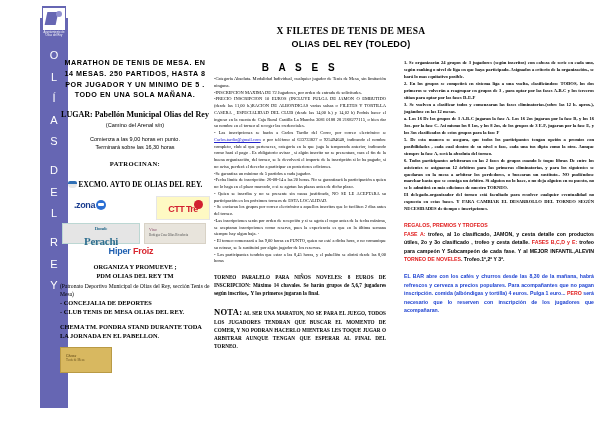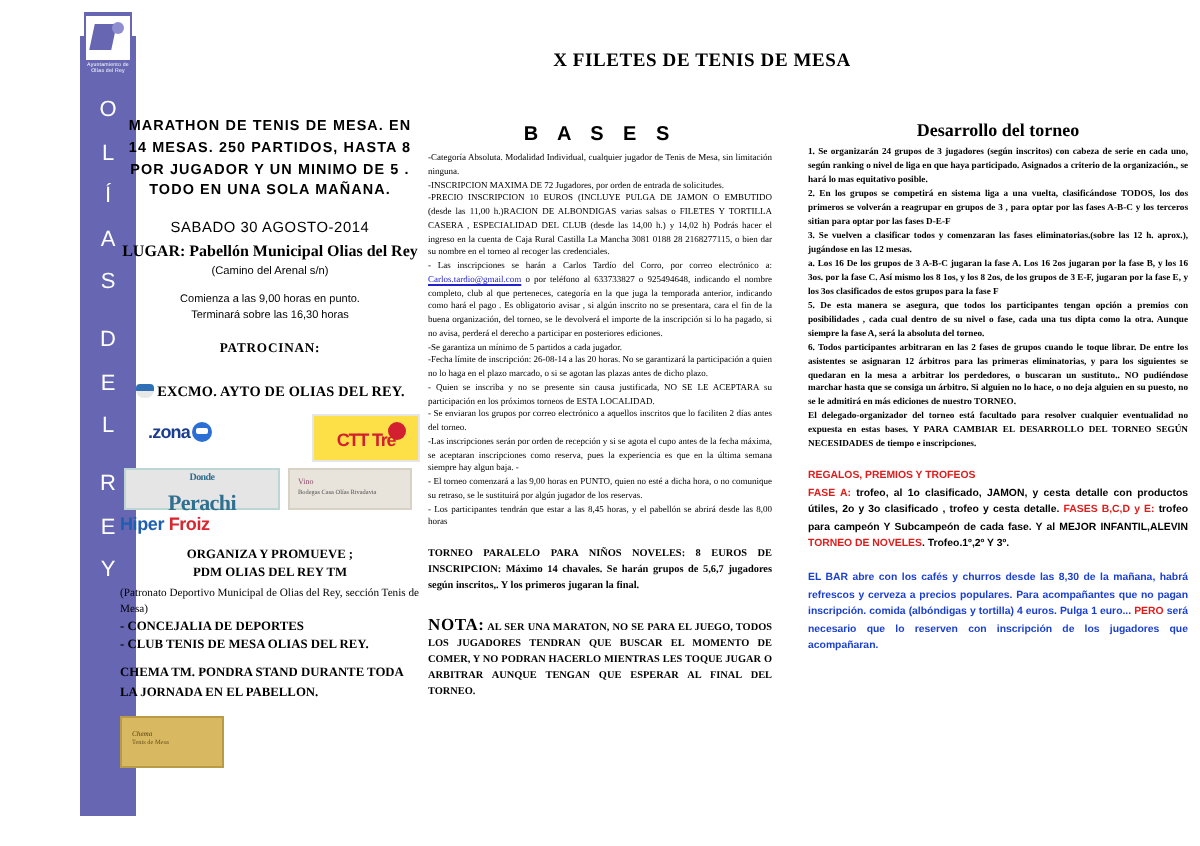--- a/index.html
+++ b/index.html
@@ -81,21 +81,21 @@
   }
   .lg-zona .dot{
     display:inline-block;width:10px;height:10px;border-radius:50%;
     background:#2b6fd4;vertical-align:-2px;margin-left:1px;position:relative;
   }
   .lg-zona .dot:after{
     content:"";position:absolute;left:2px;top:3px;width:6px;height:3px;
     background:#fff;border-radius:1px;
   }
   .lg-ctt{
-    position:absolute;left:96px;top:0px;width:54px;height:24px;background:#fde047;
+    position:absolute;left:96px;top:0px;width:54px;height:24px;background:#fef9c3;
     border:1px solid #e6e6e6;box-sizing:border-box;text-align:center;
   }
   .lg-ctt .t{
     font-family:"Liberation Sans", sans-serif;font-weight:bold;font-size:9px;
     color:#d22030;letter-spacing:-.6px;line-height:24px;
   }
   .lg-ctt .ball{
     position:absolute;right:6px;top:3px;width:9px;height:9px;border-radius:50%;
     background:#d22030;
   }
@@ -107,21 +107,21 @@
     color:#2f6f8f;letter-spacing:-.3px;line-height:21px;text-align:center;
   }
   .lg-pera .sm{font-size:5px;display:block;line-height:5px;margin-top:2px;}
   .lg-gen{
     position:absolute;left:84px;top:0;width:62px;height:21px;
     background:#e8e4dc;border:1px solid #d8d2c6;box-sizing:border-box;
   }
   .lg-gen .a{font-size:4px;color:#8a4b6b;padding:3px 0 0 4px;}
   .lg-gen .b{font-size:3.2px;color:#555;padding:1px 4px;line-height:1.4;}
   .lg-froiz{
-    text-align:left;margin-top:1px;font-family:"Liberation Sans", sans-serif;
+    text-align:center;margin-top:1px;font-family:"Liberation Sans", sans-serif;
     font-weight:bold;font-size:9px;letter-spacing:-.2px;padding-right:8px;
   }
   .lg-froiz .b1{color:#1f5fb0;}
   .lg-froiz .b2{color:#d8262f;}
 
   .org{margin-top:7px;text-align:center;font-weight:bold;font-size:6.4px;line-height:1.4;}
   .orgsub{font-size:5.6px;line-height:1.45;text-align:left;margin-top:1px;}
   .orgli{font-weight:bold;font-size:6.4px;line-height:1.45;text-align:left;}
   .chema{margin-top:5px;font-weight:bold;font-size:6.4px;line-height:1.45;text-align:left;}
   .goldbox{
@@ -179,27 +179,27 @@
     <span>D</span>
     <span>E</span>
     <span class="gap">L</span>
     <span>R</span>
     <span>E</span>
     <span>Y</span>
   </div>
 
   <div class="hdr">
     <div class="l1">X FILETES DE TENIS DE MESA</div>
+    <div class="l2">OLIAS DEL REY (TOLEDO)</div>
   </div>
 
   <div class="col1">
     <div class="mara">MARATHON DE TENIS DE MESA. EN 14 MESAS. 250 PARTIDOS, HASTA 8 POR JUGADOR Y UN MINIMO DE 5 . TODO EN UNA SOLA MAÑANA.</div>
 
     <div class="when">
-      <div class="d1">SABADO 30  AGOSTO-2014</div>
       <div class="d2">LUGAR: Pabellón Municipal Olias del Rey</div>
       <div class="d3">(Camino del Arenal s/n)</div>
     </div>
 
     <div class="hours">
       <div>Comienza a las 9,00 horas en punto.</div>
       <div>Terminará sobre las 16,30 horas</div>
     </div>
 
     <div class="patro">PATROCINAN:</div>
@@ -267,21 +267,20 @@
 
     <div class="tp">TORNEO PARALELO PARA NIÑOS NOVELES:   8 EUROS DE INSCRIPCION:  Máximo 14 chavales. Se harán grupos de 5,6,7 jugadores según inscritos,. Y los primeros jugaran la final.</div>
 
     <div class="nota">
       <span class="big">NOTA:</span>
       <span>AL SER UNA MARATON, NO SE PARA EL JUEGO, TODOS LOS JUGADORES TENDRAN QUE BUSCAR EL MOMENTO DE COMER, Y NO PODRAN HACERLO MIENTRAS LES TOQUE JUGAR O ARBITRAR AUNQUE TENGAN QUE ESPERAR AL FINAL DEL TORNEO.</span>
     </div>
   </div>
 
   <div class="col3">
-    <div class="dev-h">Desarrollo del torneo</div>
     <div class="dev-body">
       <p>1. Se organizarán 24 grupos de 3 jugadores (según inscritos) con cabeza de serie en cada uno, según ranking o nivel de liga en que haya participado. Asignados a criterio de la organización., se hará lo mas equitativo posible.</p>
       <p>2.     En los grupos se competirá en sistema liga a una vuelta, clasificándose TODOS, los dos primeros se volverán a reagrupar en grupos de 3 , para optar por las fases A-B-C y los terceros sitian para optar por las fases D-E-F</p>
       <p>3. Se vuelven a clasificar todos y comenzaran las fases eliminatorias.(sobre las 12 h. aprox.), jugándose en las 12 mesas.</p>
       <p>a.     Los 16 De los grupos de 3 A-B-C jugaran la fase A. Los 16 2os jugaran por la fase B, y los 16 3os. por la fase C. Así mismo los 8 1os, y los 8 2os, de los grupos de 3 E-F, jugaran por la fase E, y los 3os clasificados de estos grupos para la fase F</p>
       <p>5. De esta manera se asegura, que todos los participantes tengan opción a premios con posibilidades , cada cual dentro de su nivel o fase, cada una tus dipta como la otra. Aunque siempre la fase A, será la absoluta del torneo.</p>
       <p>6. Todos participantes arbitraran en las 2 fases de grupos cuando le toque librar. De entre los asistentes se asignaran 12 árbitros para las primeras eliminatorias, y para los siguientes se quedaran en la mesa a arbitrar los perdedores, o buscaran un sustituto.. NO pudiéndose marchar hasta que se consiga un árbitro. Si alguien no lo hace, o no deja alguien en su puesto, no se le admitirá en más ediciones de nuestro TORNEO.</p>
       <p>El delegado-organizador del torneo está facultado para resolver cualquier eventualidad no expuesta en estas bases. Y PARA CAMBIAR EL DESARROLLO DEL TORNEO SEGÚN NECESIDADES de tiempo e inscripciones.</p>
     </div>
 

